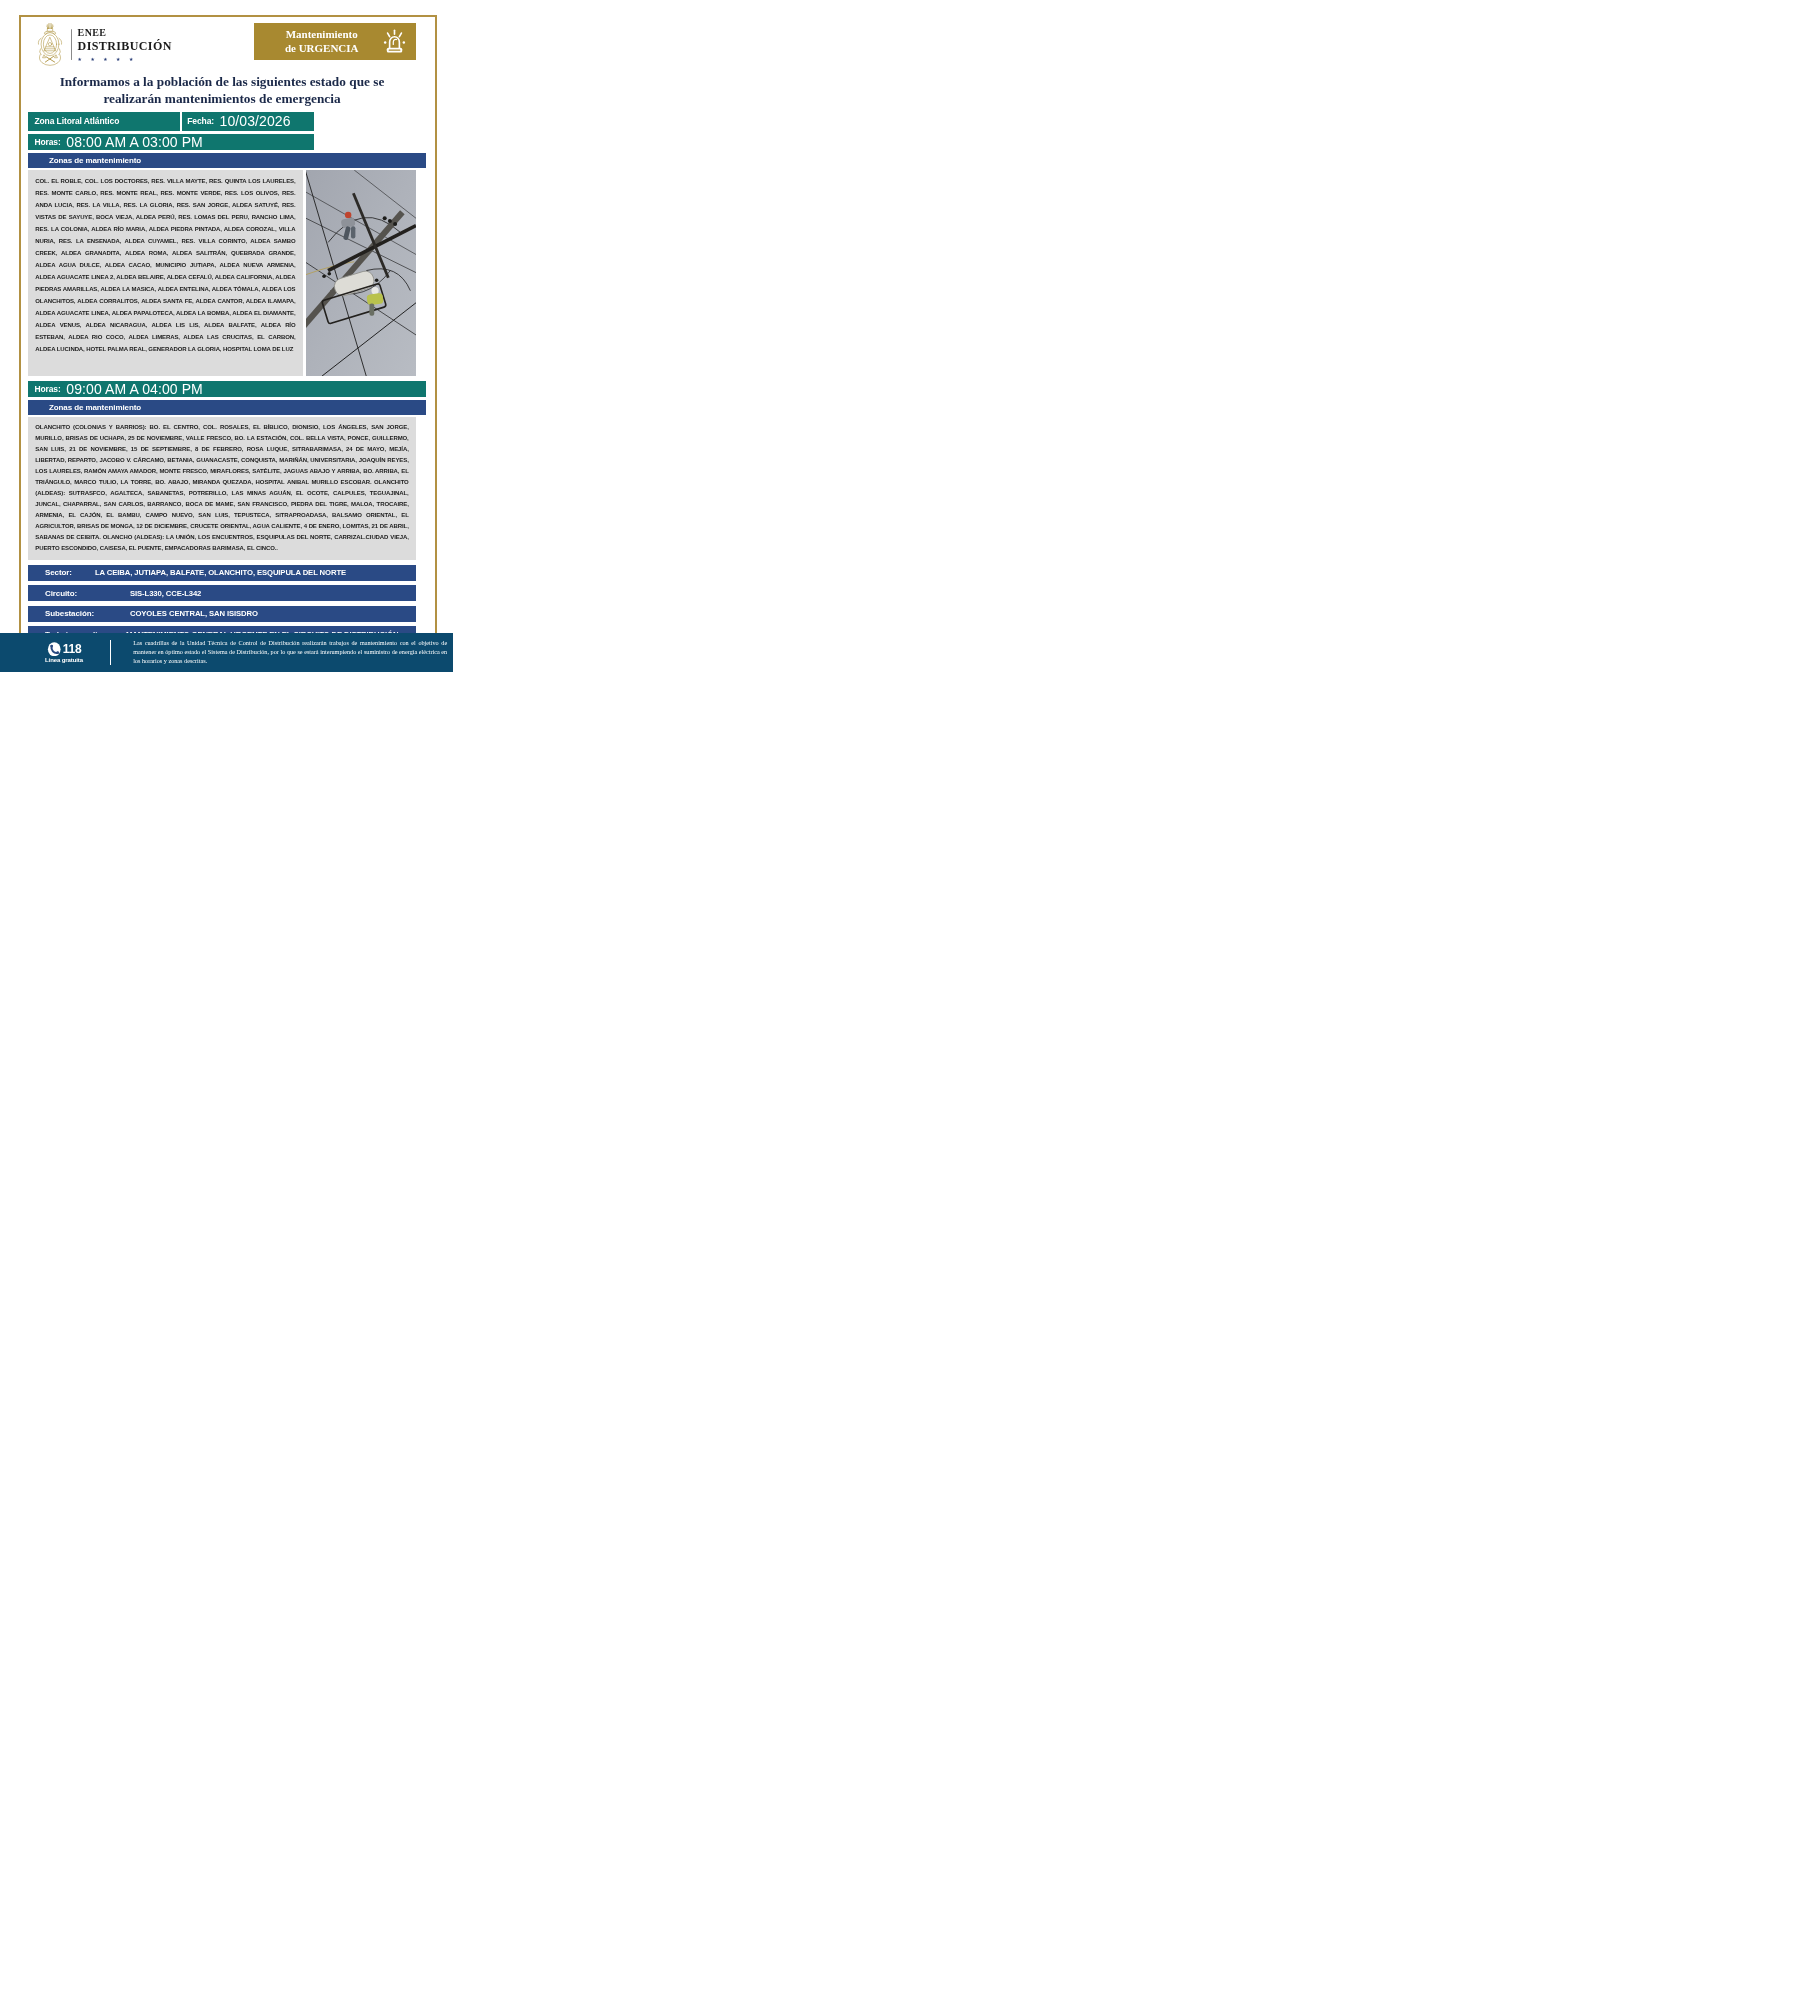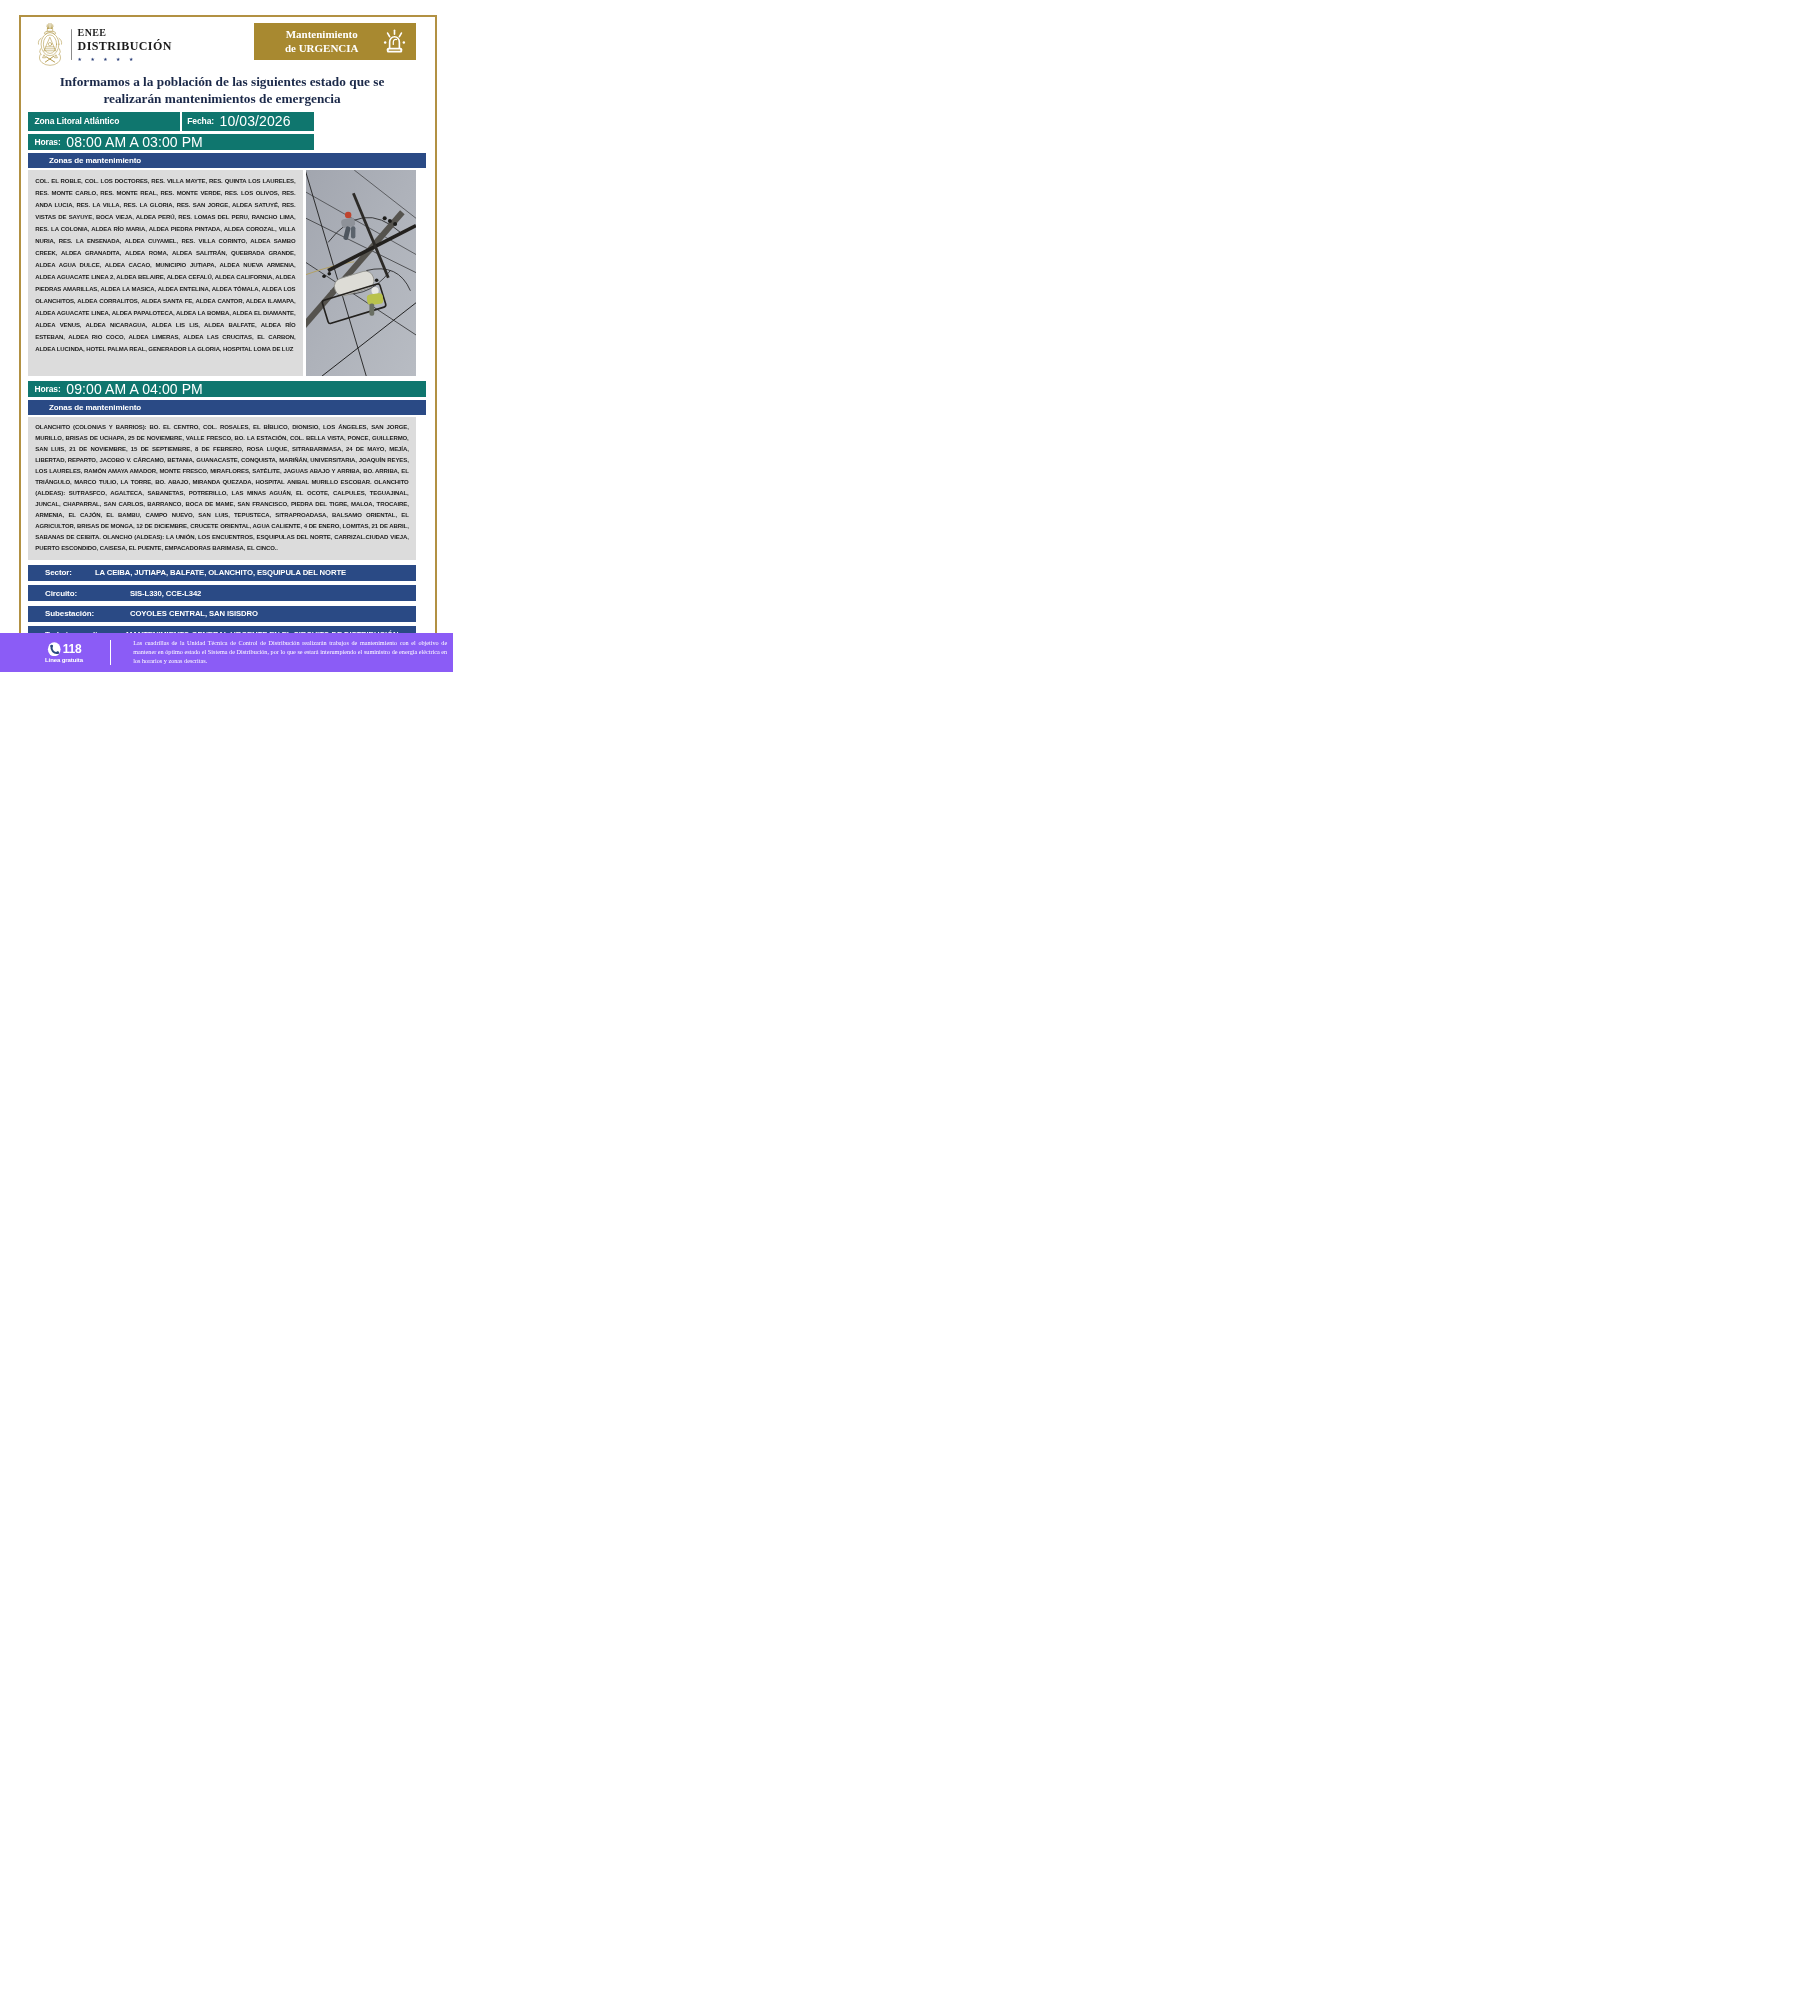--- a/index.html
+++ b/index.html
@@ -63,21 +63,21 @@
   .details{margin-top:4.8px;}
   .detail-row{display:flex;align-items:center;height:16px;margin-bottom:4.4px;padding-left:17px;box-sizing:border-box;}
   .detail-label{font-weight:700;font-size:8px;letter-spacing:-0.1px;flex:none;}
   .detail-value{font-weight:700;font-size:7.7px;letter-spacing:-0.1px;white-space:nowrap;}
   .row-sector .detail-label{width:50px;}
   .row-circuito .detail-label{width:85px;}
   .row-subestacion .detail-label{width:85px;}
   .row-trabajo .detail-label{width:81px;}
   
   .footer{
-    position:absolute;left:0;bottom:0;width:453px;height:39px;background:#8b5cf6;z-index:2;
+    position:absolute;left:0;bottom:0;width:453px;height:39px;background:#0c4a6e;z-index:2;
     display:flex;align-items:center;gap:14px;
   }
   .phone-block{margin-left:38px;width:52px;text-align:center;flex:none;}
   .phone-row{display:flex;align-items:center;justify-content:center;}
   .phone-icon{width:14.5px;height:14.5px;flex:none;}
   .phone-number{color:#fff;font-weight:700;font-size:12px;margin-left:1.6px;letter-spacing:-0.2px;}
   .phone-label{color:#fff;font-weight:700;font-size:6px;margin-top:0.8px;letter-spacing:-0.1px;}
   .footer-divider{width:0.8px;height:25px;background:#ffffff;margin:0 8px 0 6.4px;flex:none;}
   .footer-message{
     color:#ffffff;font-family:"Liberation Serif",serif;font-size:6.2px;line-height:8.7px;

